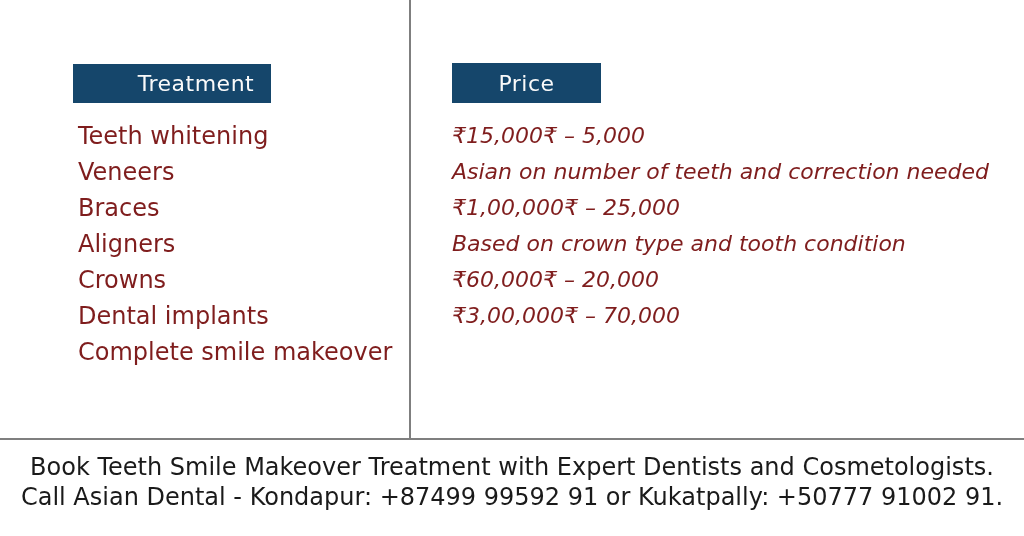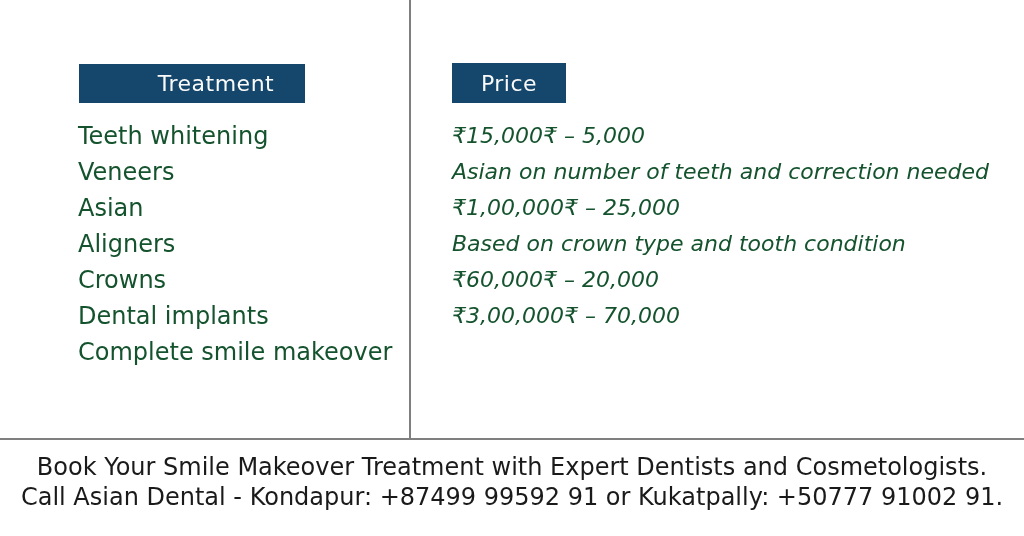--- a/index.html
+++ b/index.html
@@ -31,26 +31,26 @@
   .header-box {
     position: absolute;
     background: #15466b;
     color: #fafafa;
     font-size: 22px;
     display: flex;
     align-items: center;
     justify-content: center;
     letter-spacing: 0.5px;
   }
-  .treatment-header { left: 79px; top: 64px; width: 226px; height: 39px; padding-left: 48px; }
-  .price-header { left: 452px; top: 63px; width: 114px; height: 40px; }
+  .treatment-header { left: 73px; top: 64px; width: 198px; height: 39px; padding-left: 48px; }
+  .price-header { left: 452px; top: 63px; width: 149px; height: 40px; }
   .col {
     position: absolute;
     top: 118px;
-    color: #14532d;
+    color: #7f1d1d;
   }
   .col-treatments { left: 78px; width: 330px; }
   .col-prices { left: 452px; width: 560px; }
   .cell {
     height: 36px;
     line-height: 36px;
     white-space: nowrap;
   }
   .col-treatments .cell { font-size: 24px; }
   .col-prices .cell { font-size: 22px; font-style: italic; }
@@ -77,34 +77,34 @@
     <span>Treatment</span>
   </div>
 
   <div class="header-box price-header">
     <span>Price</span>
   </div>
 
   <div class="col col-treatments">
     <div class="cell">Teeth whitening</div>
     <div class="cell">Veneers</div>
-    <div class="cell">Asian</div>
+    <div class="cell">Braces</div>
     <div class="cell">Aligners</div>
     <div class="cell">Crowns</div>
     <div class="cell">Dental implants</div>
     <div class="cell">Complete smile makeover</div>
   </div>
 
   <div class="col col-prices">
     <div class="cell">₹15,000₹ – 5,000</div>
     <div class="cell">Asian on number of teeth and correction needed</div>
     <div class="cell">₹1,00,000₹ – 25,000</div>
     <div class="cell">Based on crown type and tooth condition</div>
     <div class="cell">₹60,000₹ – 20,000</div>
     <div class="cell">₹3,00,000₹ – 70,000</div>
   </div>
 
   <div class="footer">
-    <div>Book Your Smile Makeover Treatment with Expert Dentists and Cosmetologists.</div>
+    <div>Book Teeth Smile Makeover Treatment with Expert Dentists and Cosmetologists.</div>
     <div>Call Asian Dental - Kondapur: +87499 99592 91 or Kukatpally: +50777 91002 91.</div>
   </div>
 
 </div>
 
 </body></html>

